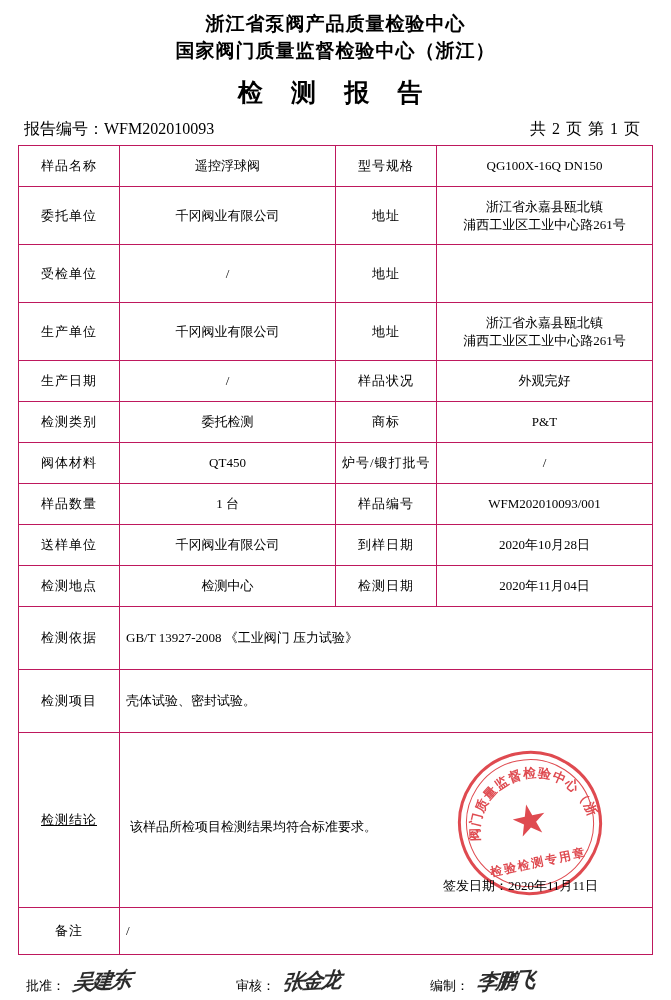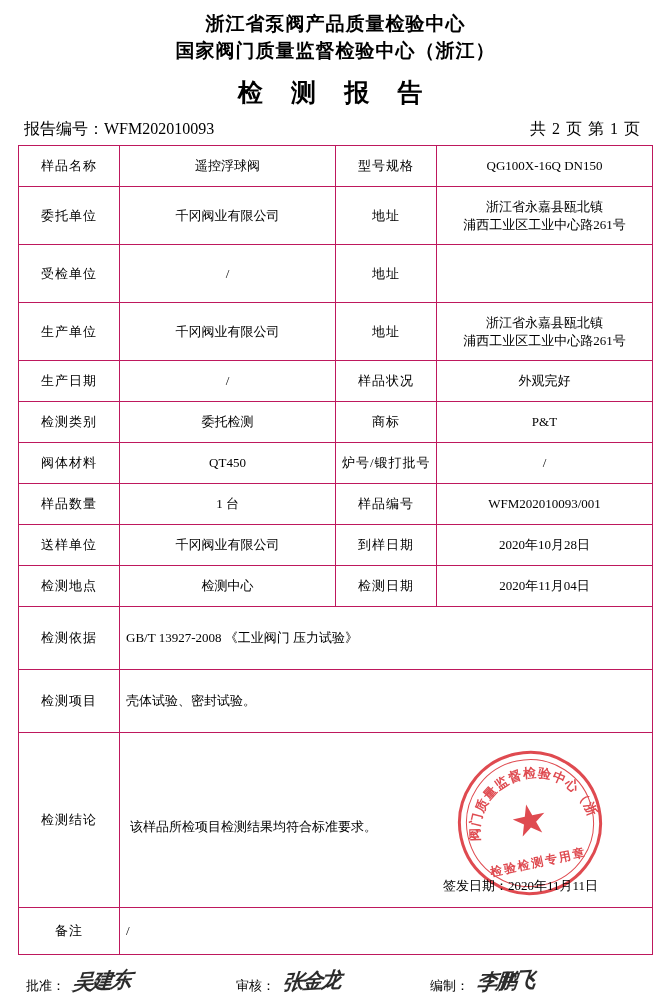--- a/index.html
+++ b/index.html
@@ -111,20 +111,21 @@
   }
   .sign-date {
     position: absolute;
     right: 54px;
     bottom: 12px;
     font-size: 13px;
     white-space: nowrap;
   }
   td.label.mid {
     vertical-align: middle;
+    text-decoration: underline;
   }
   .remark-row td {
     height: 46px;
   }
   
   .seal {
     position: absolute;
     right: 50px;
     top: 18px;
     width: 144px;

